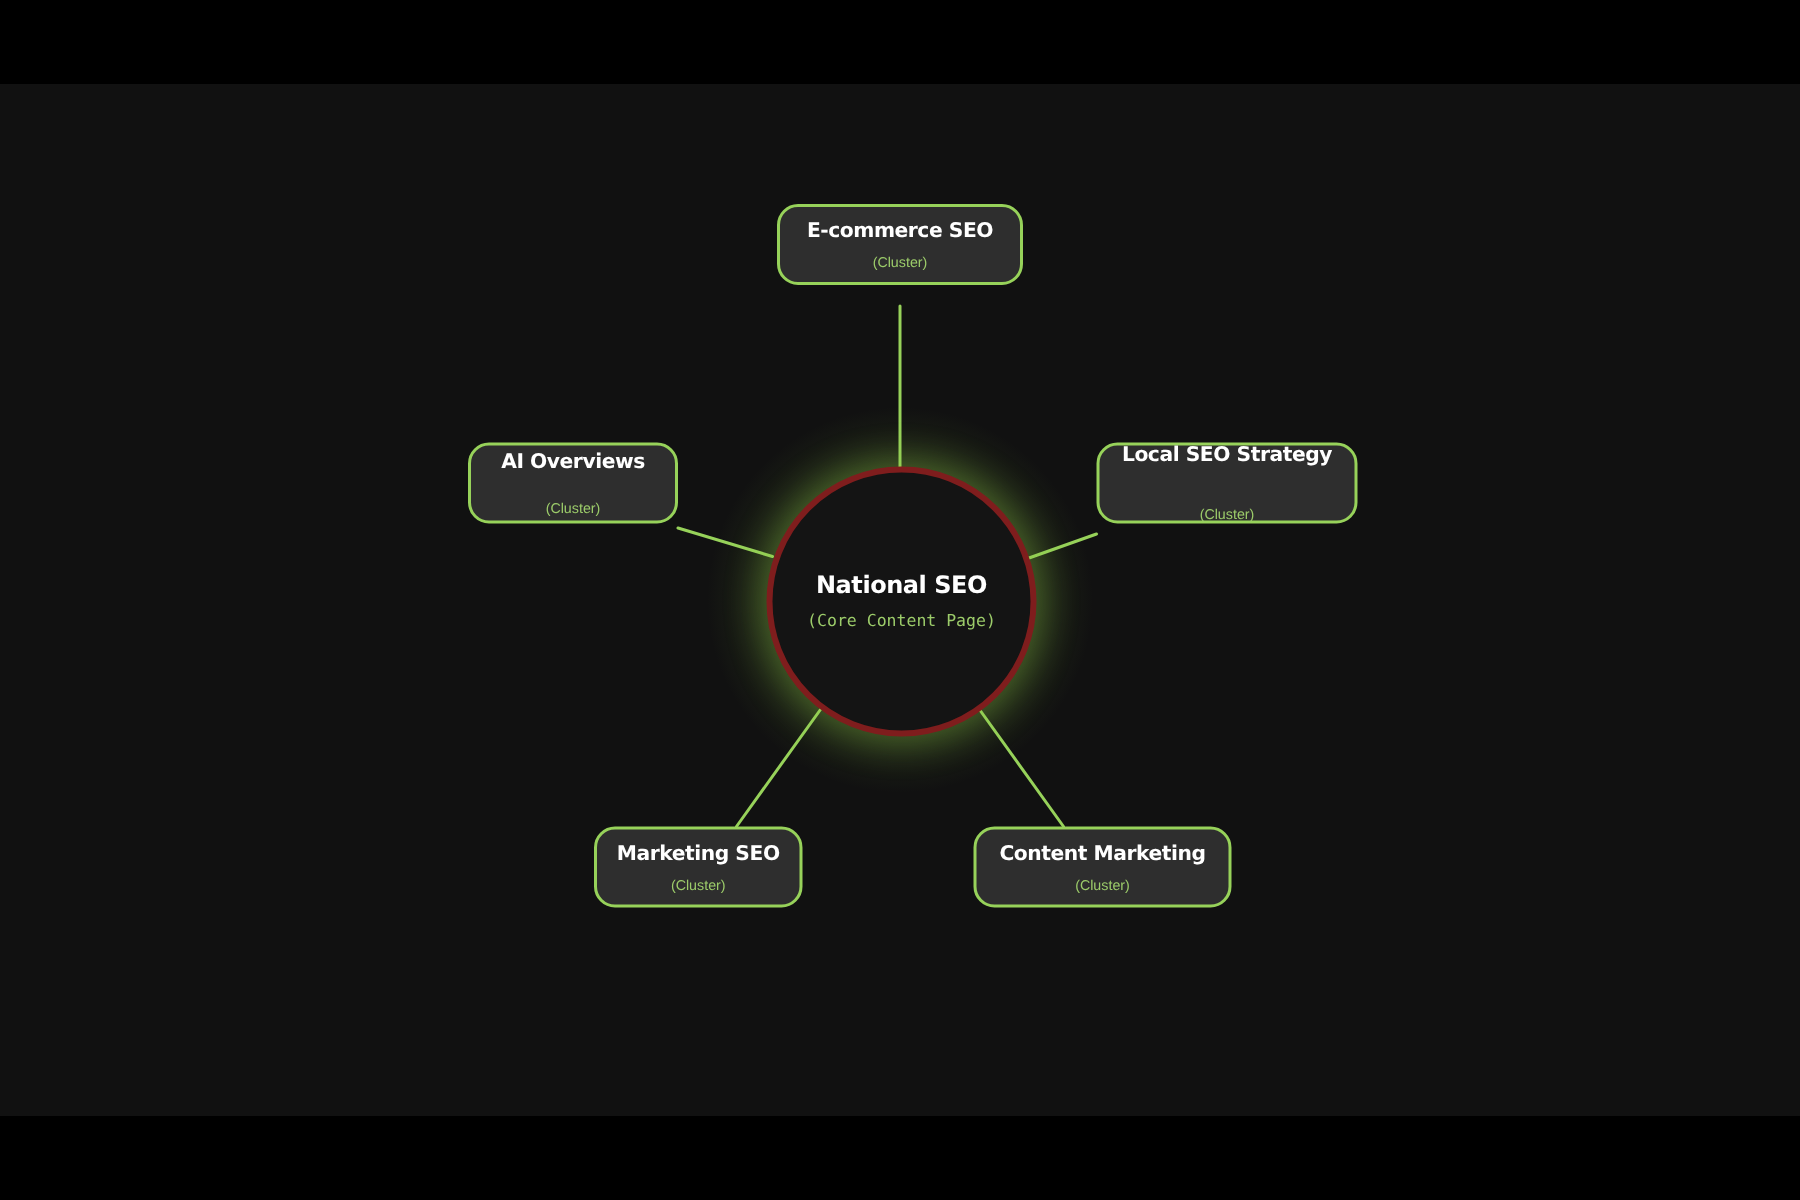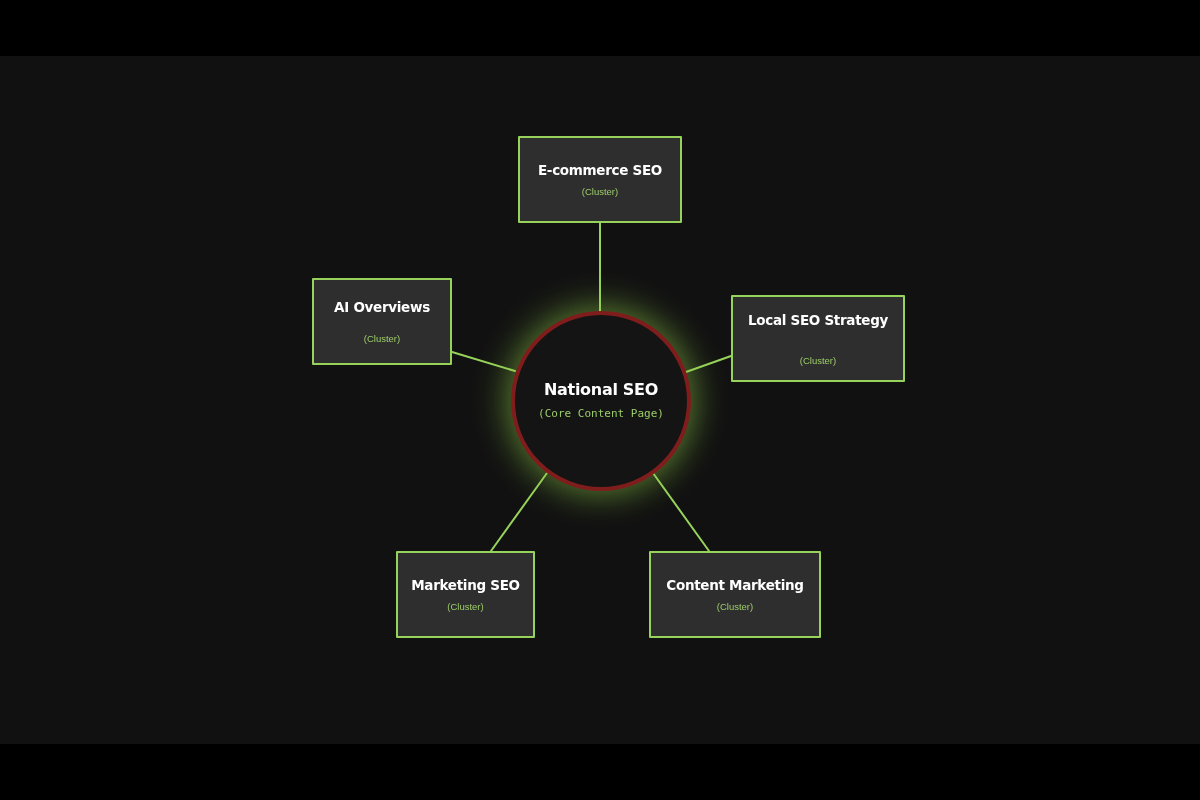--- a/index.html
+++ b/index.html
@@ -60,23 +60,23 @@
     }
     .pillar-sub {
       color: #9ccc6a;
       font-family: "DejaVu Sans Mono", monospace;
       font-size: 11px;
       margin-top: 8px;
     }
     .cluster {
       position: absolute;
       box-sizing: border-box;
-      height: 87px;
+      height: 54px;
       border: 2px solid #97d25a;
-      border-radius: 1px;
+      border-radius: 14px;
       background: #2e2e2e;
       display: flex;
       flex-direction: column;
       align-items: center;
       justify-content: center;
     }
     .cluster-title {
       color: #ffffff;
       font-family: "DejaVu Sans", sans-serif;
       font-weight: bold;
@@ -112,21 +112,21 @@
 <div class="pillar">
   <span class="pillar-title">National SEO</span>
   <span class="pillar-sub">(Core Content Page)</span>
 </div>
 
 <div class="cluster" style="left:518px; top:136px; width:164px;">
   <span class="cluster-title">E-commerce SEO</span>
   <span class="cluster-sub">(Cluster)</span>
 </div>
 
-<div class="cluster" style="left:312px; top:278px; width:140px;gap:10px;">
+<div class="cluster" style="left:312px; top:295px; width:140px;gap:10px;">
   <span class="cluster-title">AI Overviews</span>
   <span class="cluster-sub">(Cluster)</span>
 </div>
 
 <div class="cluster" style="left:731px; top:295px; width:174px;gap:19px;">
   <span class="cluster-title">Local SEO Strategy</span>
   <span class="cluster-sub">(Cluster)</span>
 </div>
 
 <div class="cluster" style="left:396px; top:551px; width:139px;">

